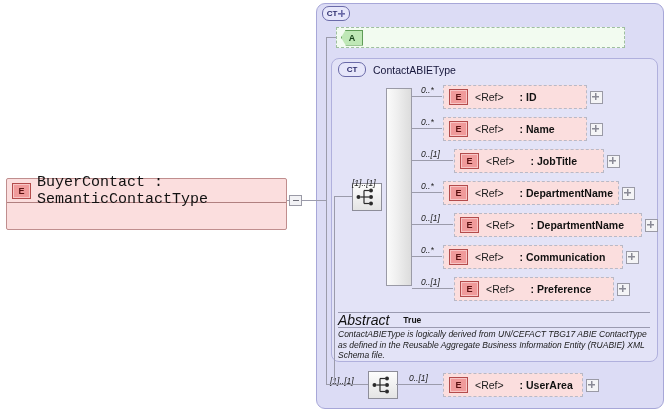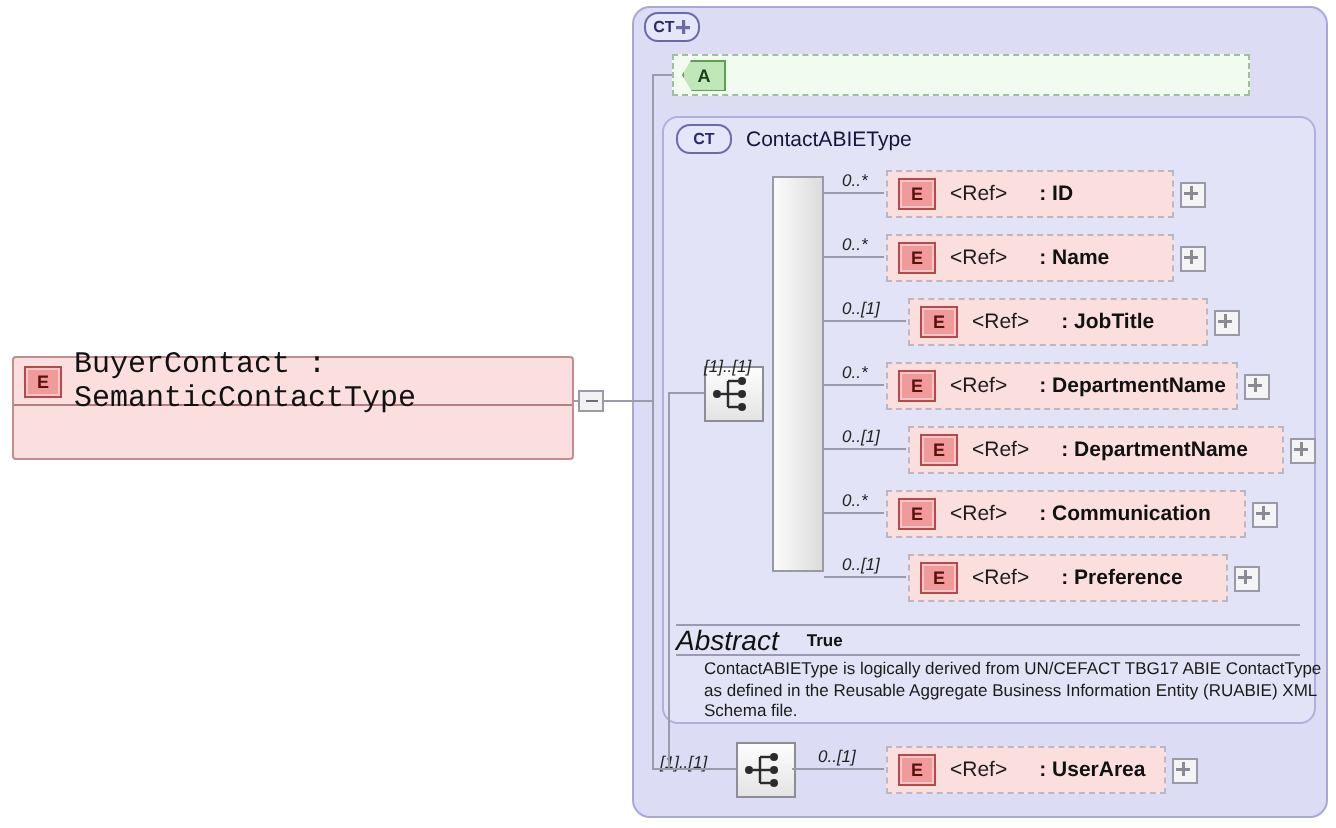--- a/index.html
+++ b/index.html
@@ -186,22 +186,22 @@
     position:absolute;left:338px;top:314px;height:12px;
     display:flex;align-items:center;gap:14px;
   }
   #abstract-row .k{font-size:14px;font-style:italic;color:#111;}
   #abstract-row .v{font-size:8.5px;font-weight:bold;color:#111;}
   #abstract-sep2{
     position:absolute;left:338px;top:327px;width:312px;height:0;
     border-top:1px solid #9a9ab0;
   }
   #annotation{
-    position:absolute;left:352px;top:329px;width:310px;
-    font-size:8.5px;line-height:10.5px;color:#1a1a1a;
+    position:absolute;left:338px;top:329px;width:310px;
+    font-size:8.5px;font-style:italic;line-height:10.5px;color:#1a1a1a;
   }
 
   
   #bottom-seq{left:368px;top:371px;}
   #bottom-card{left:330px;top:376px;font-size:8.5px;font-style:italic;}
 </style>
 </head>
 <body>
 
 <div class="stage">

